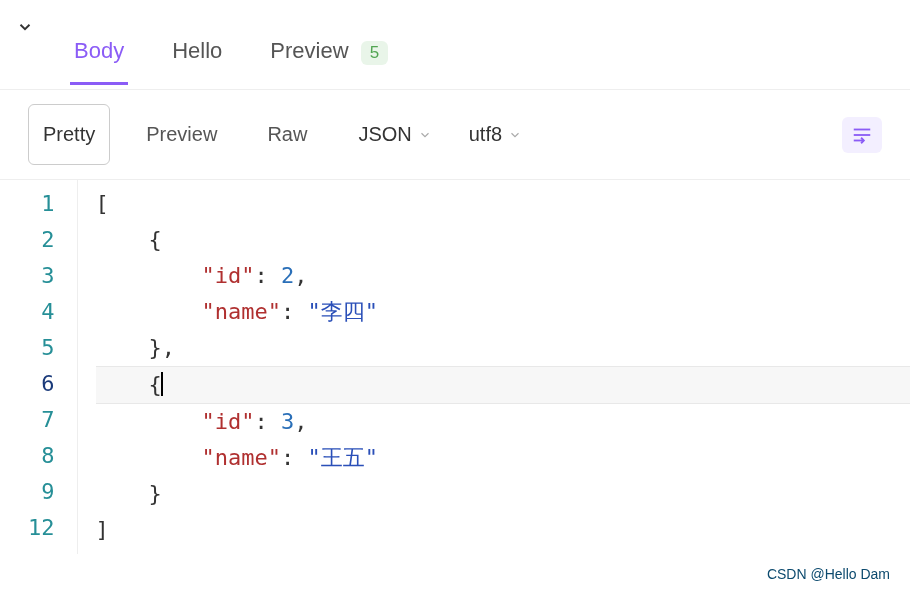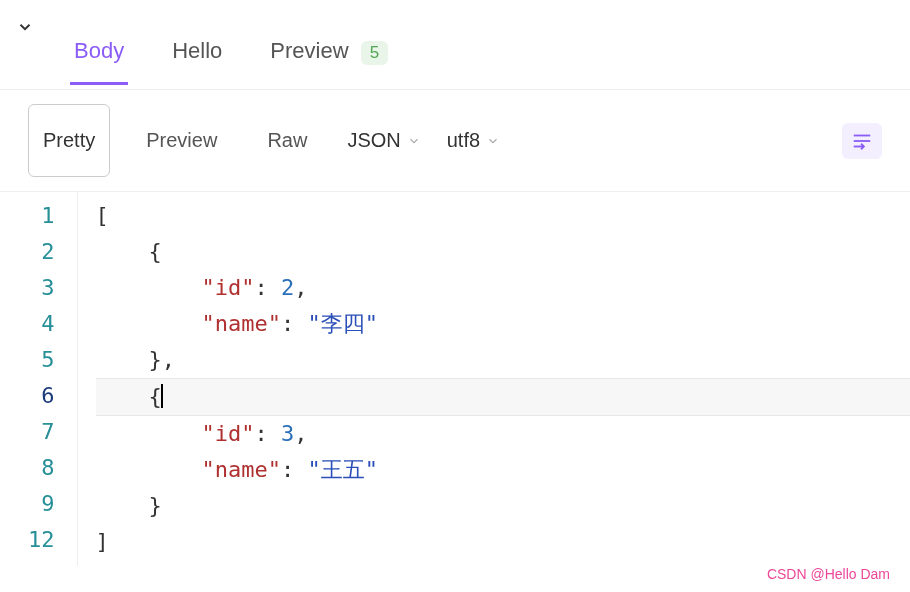--- a/index.html
+++ b/index.html
@@ -64,35 +64,35 @@
     .format-bar {
       display: flex;
       align-items: center;
       padding: 14px 28px;
       gap: 22px;
       font-size: 20px;
       color: #555;
     }
     .fmt-btn {
       cursor: pointer;
-      padding: 24px 14px;
+      padding: 18px 14px;
       border-radius: 6px;
     }
     .fmt-btn.active {
       border: 1px solid #ccc;
       background: #fff;
       color: #333;
     }
     .fmt-select {
       display: flex;
       align-items: center;
       gap: 6px;
       cursor: pointer;
       color: #333;
-      margin-left: 4px;
+      margin-left: 15px;
     }
     .fmt-select svg { width: 14px; height: 14px; stroke: #aaa; stroke-width: 2; fill: none; }
     .spacer { flex: 1; }
     .wrap-btn {
       background: #f3efff;
       border-radius: 6px;
       width: 40px; height: 36px;
       display: flex;
       align-items: center;
       justify-content: center;
@@ -136,21 +136,21 @@
       width: 2px;
       height: 24px;
       background: #000;
       vertical-align: -4px;
       margin-left: -1px;
     }
     .watermark {
       position: absolute;
       right: 20px;
       bottom: 10px;
-      color: #ec4899;
+      color: #0c4a6e;
       font-size: 14px;
     }
   </style>
 </head>
 <body>
 
 <div class="top-tabs">
   <div class="chevron">
     <svg viewBox="0 0 24 24">
         <polyline points="6 9 12 15 18 9"></polyline>

